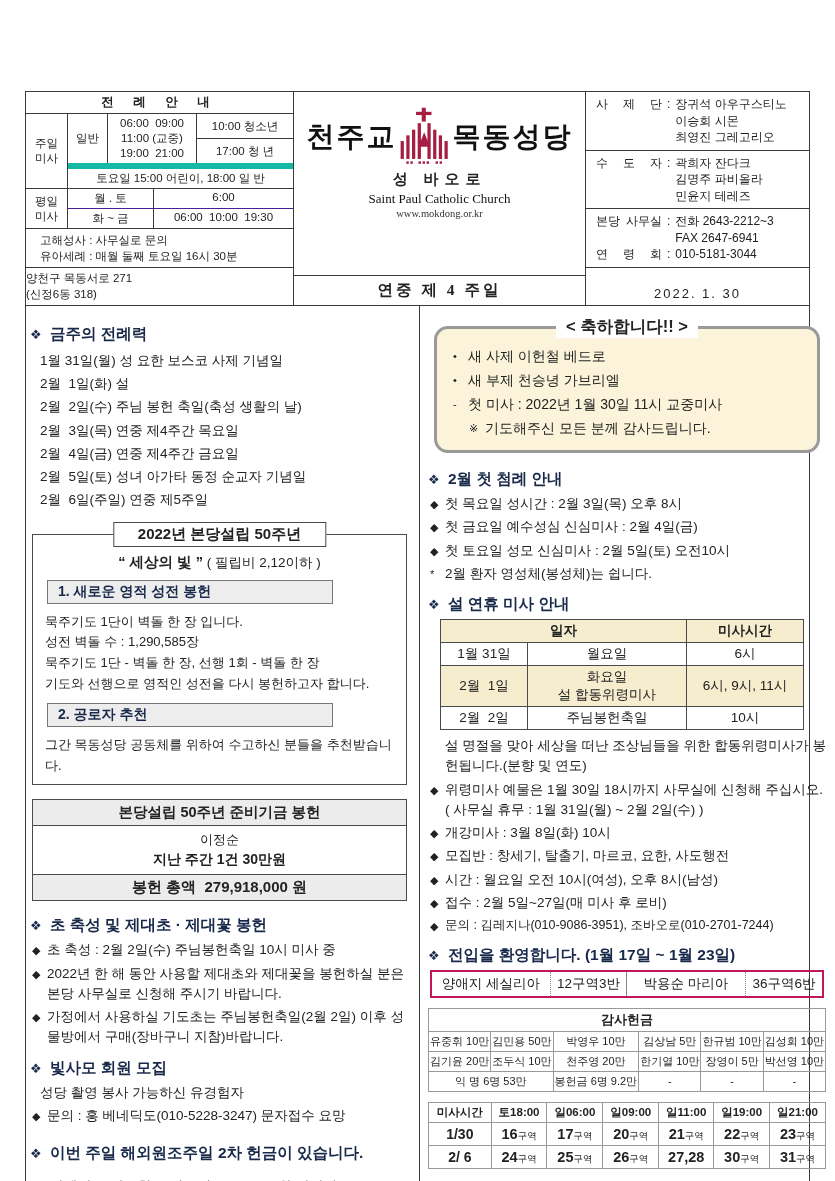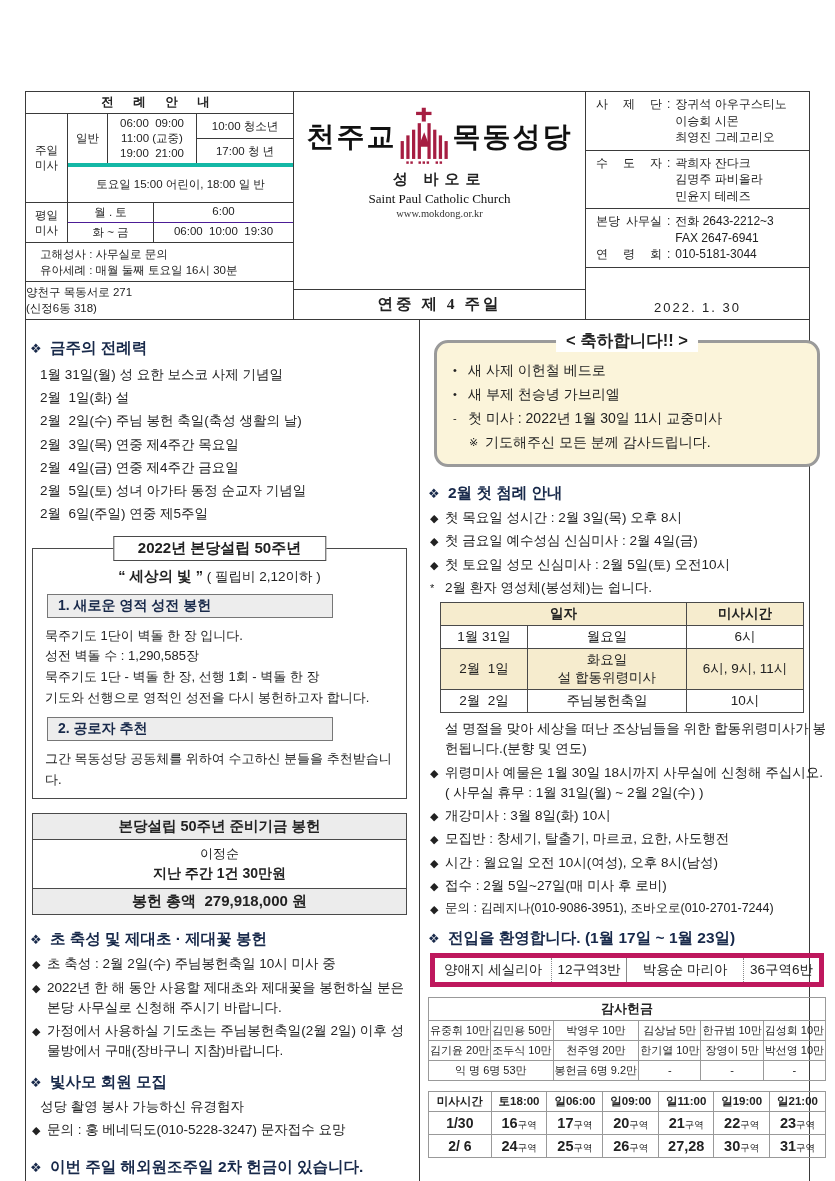--- a/index.html
+++ b/index.html
@@ -13,21 +13,21 @@
   .hdr-left{border-right:1.2px solid #3a3a3a;font-size:11.5px;display:flex;flex-direction:column;}
   .sch-title{text-align:center;font-weight:bold;letter-spacing:8px;padding:2px 0;border-bottom:1px solid #3a3a3a;font-size:12.5px;}
   .sch-sun{display:grid;grid-template-columns:42px 1fr;border-bottom:1px solid #3a3a3a;}
   .lblcell{display:flex;align-items:center;justify-content:center;text-align:center;border-right:1px solid #3a3a3a;}
   .sch-gen{display:grid;grid-template-columns:40px 1fr 96px;}
   .sch-gen .g-lbl{display:flex;align-items:center;justify-content:center;border-right:1px solid #3a3a3a;}
   .sch-times{padding:2px 4px;text-align:center;border-right:1px solid #3a3a3a;line-height:15px;}
   .sch-youth{display:flex;flex-direction:column;}
   .sch-youth div{flex:1;display:flex;align-items:center;justify-content:center;}
   .sch-youth div:first-child{border-bottom:1px solid #3a3a3a;}
-  .sch-sat{border-top:4px solid #14b8a6;text-align:center;padding:10px 0;}
+  .sch-sat{border-top:6px solid #14b8a6;text-align:center;padding:2px 0;}
   .sch-week{display:grid;grid-template-columns:42px 1fr;border-bottom:1px solid #3a3a3a;}
   .sch-wrow{display:grid;grid-template-columns:86px 1fr;}
   .sch-wrow + .sch-wrow{border-top:1px solid #4c1d95;}
   .sch-wrow .wl{text-align:center;border-right:1px solid #3a3a3a;padding:2px 0;}
   .sch-wrow .wt{text-align:center;padding:2px 0;}
   .sch-conf{border-bottom:1px solid #3a3a3a;padding:3px 0 3px 14px;line-height:16px;}
   .sch-addr{text-align:left;padding:3px 0;line-height:15.5px;flex:1;}
 
   .hdr-center{border-right:1.2px solid #3a3a3a;display:flex;flex-direction:column;align-items:center;text-align:center;font-family:Liberation Serif, serif;}
   .brand{display:flex;align-items:center;justify-content:center;gap:2px;margin-top:14px;}
@@ -92,21 +92,21 @@
   
   .lunar{border-collapse:collapse;margin:4px 0 6px 12px;}
   .lunar th,.lunar td{border:1px solid #4a4a4a;text-align:center;font-size:13.5px;padding:2px 6px;}
   .lunar th{background:#f6ecce;font-weight:bold;}
   .lunar .c-date{width:74px;}
   .lunar .c-day{width:146px;}
   .lunar .c-time{width:104px;}
   .lunar tr.hl td{background:#f6ecce;}
 
   
-  .welcome{display:grid;grid-template-columns:1.25fr .8fr 1.25fr .8fr;border:5px solid #be185d;margin:4px 2px 10px;}
+  .welcome{display:grid;grid-template-columns:1.25fr .8fr 1.25fr .8fr;border:2px solid #be185d;margin:4px 2px 10px;}
   .welcome div{text-align:center;font-size:13.5px;padding:3px 0;}
   .welcome div:nth-child(1){border-right:1px dotted #888;}
   .welcome div:nth-child(2){border-right:1px solid #888;}
   .welcome div:nth-child(3){border-right:1px dotted #888;}
 
   
   .thx{border-collapse:collapse;width:100%;margin:10px 0 2px;}
   .thx td{border:1px solid #999;font-size:11px;text-align:center;padding:2px 1px;white-space:nowrap;}
   .thx .thx-title{font-size:13px;font-weight:bold;padding:2px 0;}
 
@@ -377,20 +377,24 @@
           </div>
           <div class="li">
             <span class="m">◆</span>
             <span class="t">첫 토요일 성모 신심미사 : 2월 5일(토) 오전10시</span>
           </div>
           <div class="li">
             <span class="m">*</span>
             <span class="t">2월 환자 영성체(봉성체)는 쉽니다.</span>
           </div>
 
+          <div class="sec">
+            <span class="dm">❖</span>
+            <span>설 연휴 미사 안내</span>
+          </div>
           <table class="lunar">
             <tbody>
                 <tr>
               <th colspan="2">일자</th>
               <th class="c-time">미사시간</th>
             </tr>
             <tr>
               <td class="c-date pre">1월 31일</td>
               <td class="c-day pre">월요일</td>
               <td>6시</td>

